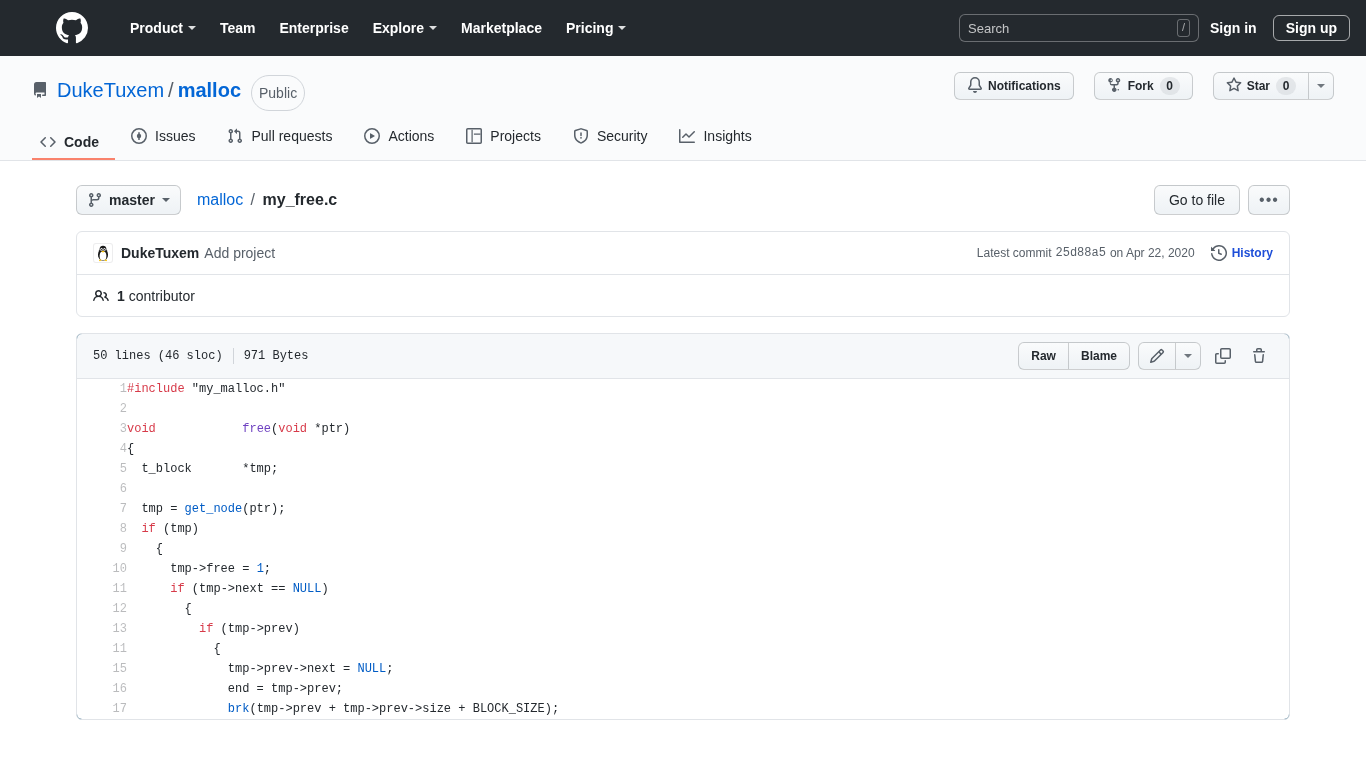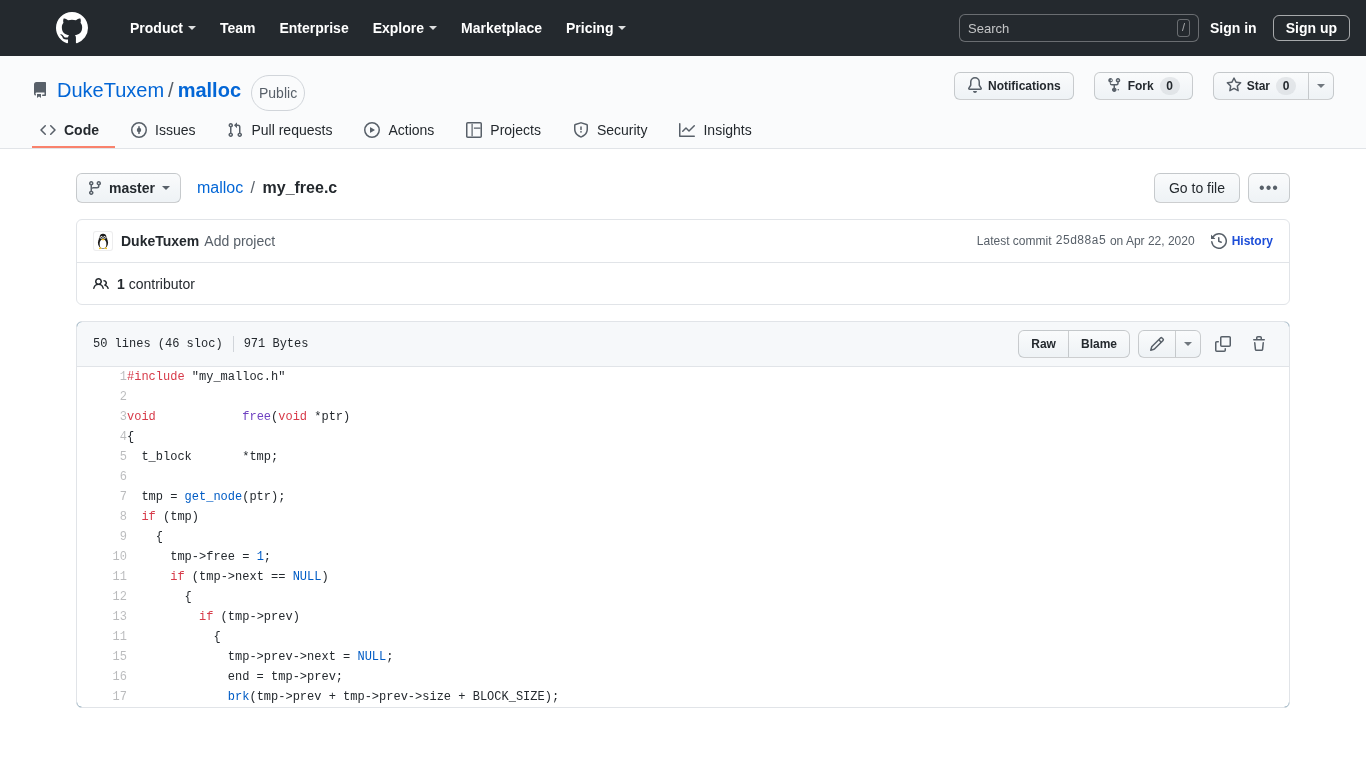--- a/index.html
+++ b/index.html
@@ -203,21 +203,21 @@
     align-items: center;
     padding: 8px 16px;
     font-size: 14px;
     color: #24292e;
     border-bottom: 2px solid transparent;
     cursor: pointer;
     white-space: nowrap;
   }
   .repo-tab:first-child { padding-left: 8px; }
   .repo-tab svg { fill: #586069; margin-right: 8px; display: block; }
-  .repo-tab.selected { font-weight: 600; border-bottom-color: #f9826c; }
+  .repo-tab.selected { font-weight: 600; border-bottom-color: #f9826c; margin-top: 12px; }
 
   
   .container {
     width: 1214px;
     margin: 0 auto;
     padding-top: 24px;
   }
   .file-nav-row {
     display: flex;
     align-items: center;

